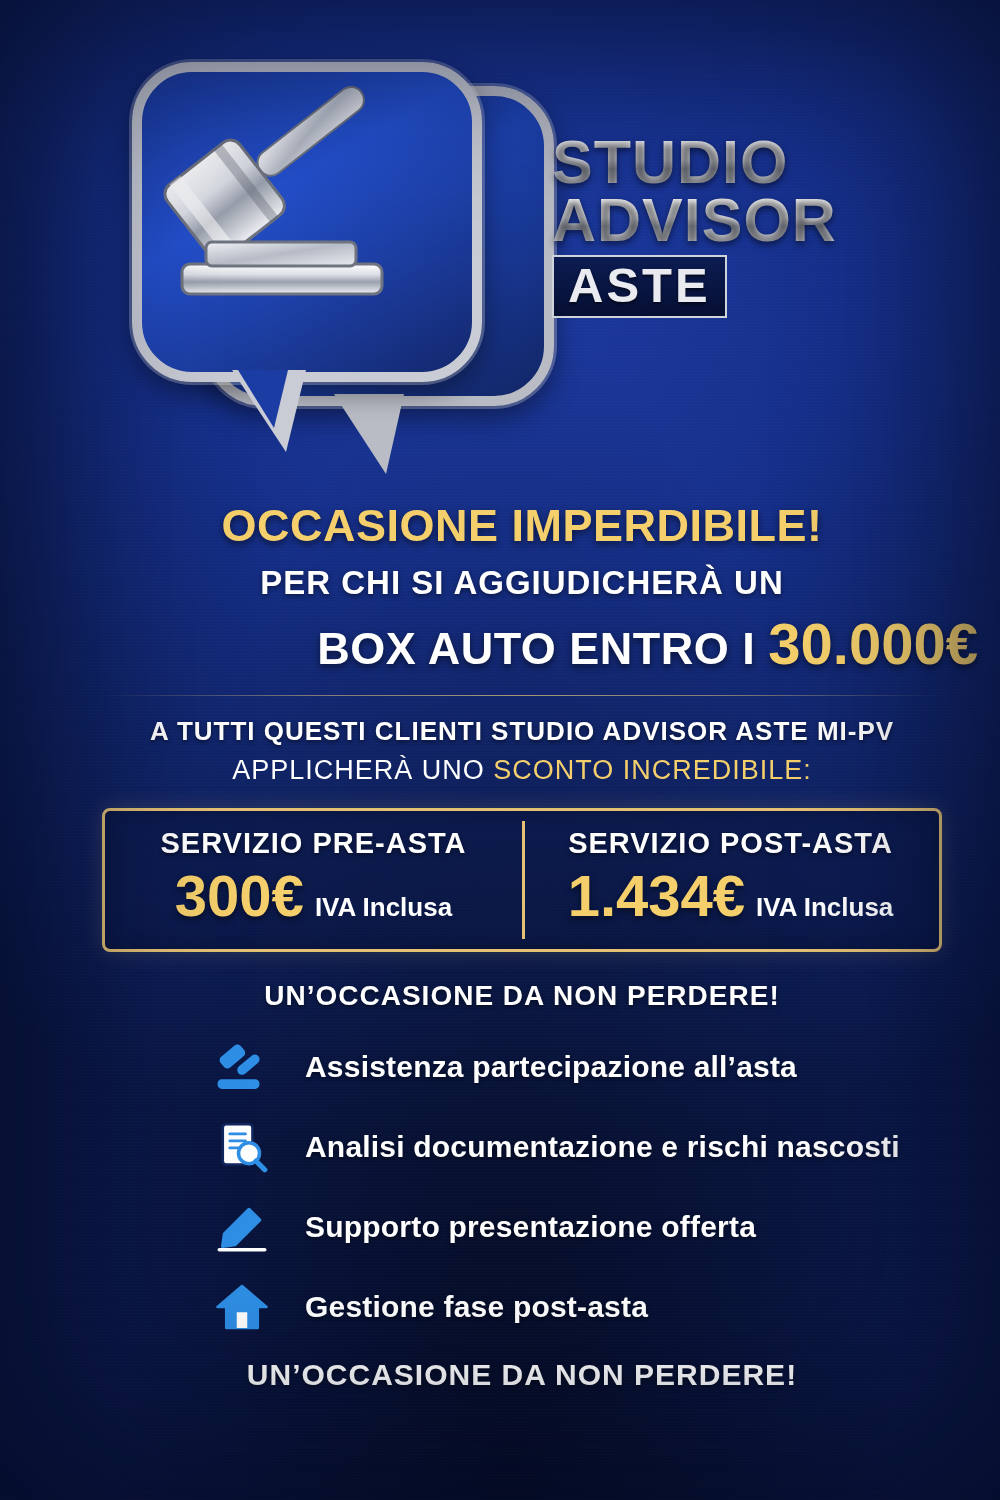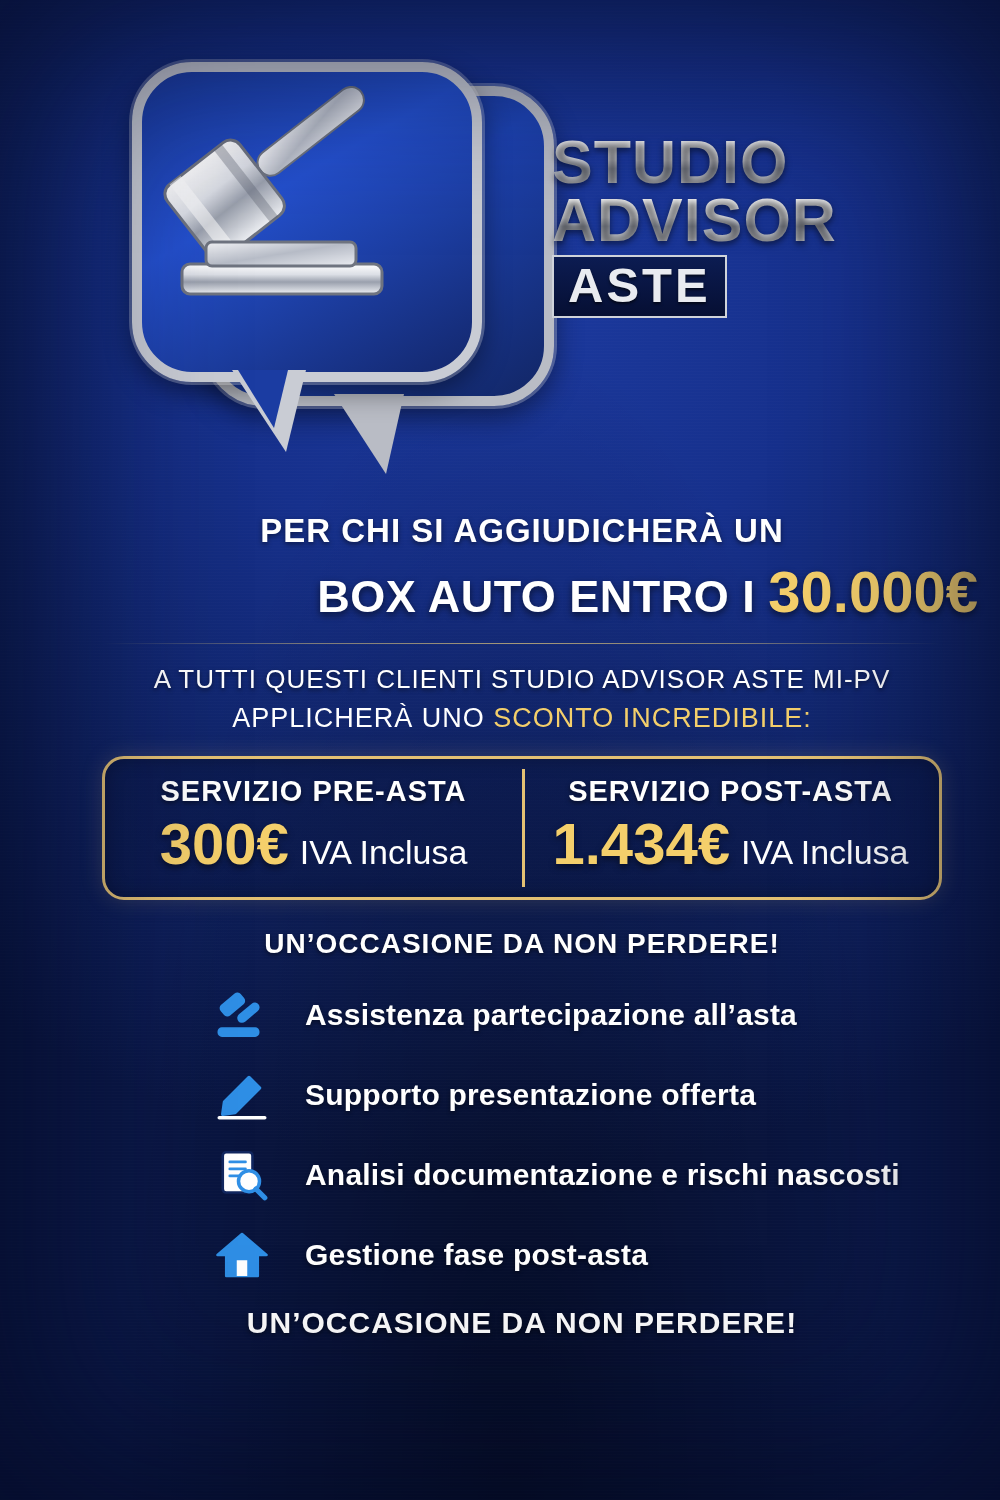--- a/index.html
+++ b/index.html
@@ -220,21 +220,21 @@
   .thin-sep {
     width: 840px;
     height: 1px;
     margin: 18px auto 0 auto;
     background: linear-gradient(90deg, rgba(255,255,255,0) 0%, rgba(214,190,122,0.55) 25%, rgba(214,190,122,0.75) 50%, rgba(214,190,122,0.55) 75%, rgba(255,255,255,0) 100%);
   }
 
   .clients-line {
     margin-top: 20px;
     font-size: 26px;
-    font-weight: normal;
+    font-weight: bold;
     letter-spacing: 1px;
     color: #ffffff;
     text-shadow: 0 2px 4px rgba(0,0,0,0.5);
   }
   .clients-line2 {
     margin-top: 8px;
     font-size: 27px;
     font-weight: normal;
     letter-spacing: 1px;
     color: #ffffff;
@@ -242,21 +242,21 @@
   .clients-line2 .hl {
     color: #f4cf6b;
   }
 
   
   .price-box {
     margin: 22px auto 0 auto;
     width: 840px;
     box-sizing: border-box;
     border: 3px solid #e4c173;
-    border-radius: 22px;
+    border-radius: 8px;
     background: linear-gradient(180deg, rgba(10,22,66,0.55) 0%, rgba(8,18,56,0.35) 100%);
     display: flex;
     align-items: stretch;
     box-shadow: 0 0 22px rgba(228,193,115,0.18), inset 0 0 18px rgba(0,0,0,0.25);
   }
   .price-col {
     flex: 1 1 50%;
     padding: 16px 10px 20px 10px;
     position: relative;
   }
@@ -285,22 +285,22 @@
     white-space: nowrap;
   }
   .price-amount {
     font-size: 58px;
     font-weight: bold;
     color: #f4cf6b;
     letter-spacing: 0;
     text-shadow: 0 3px 6px rgba(0,0,0,0.5);
   }
   .price-vat {
-    font-size: 34px;
-    font-weight: normal;
+    font-size: 26px;
+    font-weight: bold;
     color: #ffffff;
     margin-left: -6px;
   }
 
   .occasione {
     margin-top: 28px;
     font-size: 28px;
     font-weight: bold;
     letter-spacing: 1px;
     color: #ffffff;
@@ -396,20 +396,21 @@
       <div class="logo-aste-row">
         <span class="logo-aste">ASTE</span>
       </div>
     </div>
   </div>
 
   <div class="gold-rule"></div>
 
   <div class="content">
 
+    <div class="headline">OCCASIONE IMPERDIBILE!</div>
     <div class="subline">PER CHI SI AGGIUDICHERÀ UN</div>
     <div class="bigline">
       <span>BOX AUTO ENTRO I</span>
       <span class="amount">30.000€</span>
     </div>
 
     <div class="thin-sep"></div>
 
     <div class="clients-line">A TUTTI QUESTI CLIENTI STUDIO ADVISOR ASTE MI-PV</div>
     <div class="clients-line2">
@@ -442,32 +443,20 @@
         <div class="feature-icon">
           <svg viewBox="0 0 64 64" width="56" height="56">
             <g stroke="#2f8fe6" stroke-width="4" fill="#2f8fe6" stroke-linecap="round" stroke-linejoin="round">
               <rect x="8" y="14" width="26" height="12" rx="3" transform="rotate(-40 21 20)"></rect>
               <rect x="26" y="26" width="26" height="7" rx="3.5" transform="rotate(-40 39 29)"></rect>
               <rect x="6" y="48" width="44" height="7" rx="3"></rect>
             </g>
           </svg>
         </div>
         <div class="feature-label">Assistenza partecipazione all’asta</div>
-      </div>
-
-      <div class="feature">
-        <div class="feature-icon">
-          <svg viewBox="0 0 64 64" width="56" height="56">
-            <g stroke="#2f8fe6" stroke-width="4" fill="#2f8fe6" stroke-linejoin="round">
-              <path d="M12 40 L40 12 L52 24 L24 52 L10 54 Z"></path>
-            </g>
-            <line x1="6" y1="58" x2="58" y2="58" stroke="#ffffff" stroke-width="4" stroke-linecap="round"></line>
-          </svg>
-        </div>
-        <div class="feature-label">Supporto presentazione offerta</div>
       </div>
 
       <div class="feature">
         <div class="feature-icon">
           <svg viewBox="0 0 64 64" width="56" height="56">
             <rect x="10" y="6" width="34" height="46" rx="4" fill="#ffffff" stroke="#12275f" stroke-width="3"></rect>
             <g stroke="#2f8fe6" stroke-width="3" stroke-linecap="round">
               <line x1="18" y1="17" x2="36" y2="17"></line>
               <line x1="18" y1="25" x2="36" y2="25"></line>
               <line x1="18" y1="33" x2="30" y2="33"></line>
@@ -475,20 +464,32 @@
             <circle cx="40" cy="39" r="12" fill="#ffffff" stroke="#2f8fe6" stroke-width="4"></circle>
             <line x1="48" y1="48" x2="58" y2="58" stroke="#2f8fe6" stroke-width="6" stroke-linecap="round"></line>
           </svg>
         </div>
         <div class="feature-label">Analisi documentazione e rischi nascosti</div>
       </div>
 
       <div class="feature">
         <div class="feature-icon">
           <svg viewBox="0 0 64 64" width="56" height="56">
+            <g stroke="#2f8fe6" stroke-width="4" fill="#2f8fe6" stroke-linejoin="round">
+              <path d="M12 40 L40 12 L52 24 L24 52 L10 54 Z"></path>
+            </g>
+            <line x1="6" y1="58" x2="58" y2="58" stroke="#ffffff" stroke-width="4" stroke-linecap="round"></line>
+          </svg>
+        </div>
+        <div class="feature-label">Supporto presentazione offerta</div>
+      </div>
+
+      <div class="feature">
+        <div class="feature-icon">
+          <svg viewBox="0 0 64 64" width="56" height="56">
             <path d="M32 8 L60 32 L50 32 L50 56 L14 56 L14 32 L4 32 Z" fill="#2f8fe6" stroke="#2f8fe6" stroke-width="3" stroke-linejoin="round"></path>
             <rect x="26" y="38" width="12" height="18" fill="#ffffff"></rect>
           </svg>
         </div>
         <div class="feature-label">Gestione fase post-asta</div>
       </div>
 
     </div>
 
     <div class="closing">UN’OCCASIONE DA NON PERDERE!</div>

